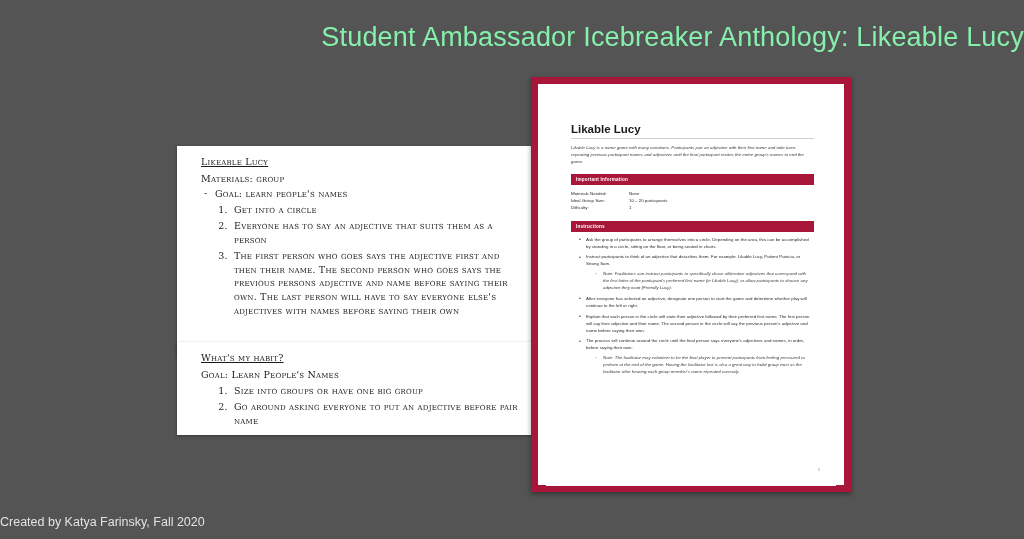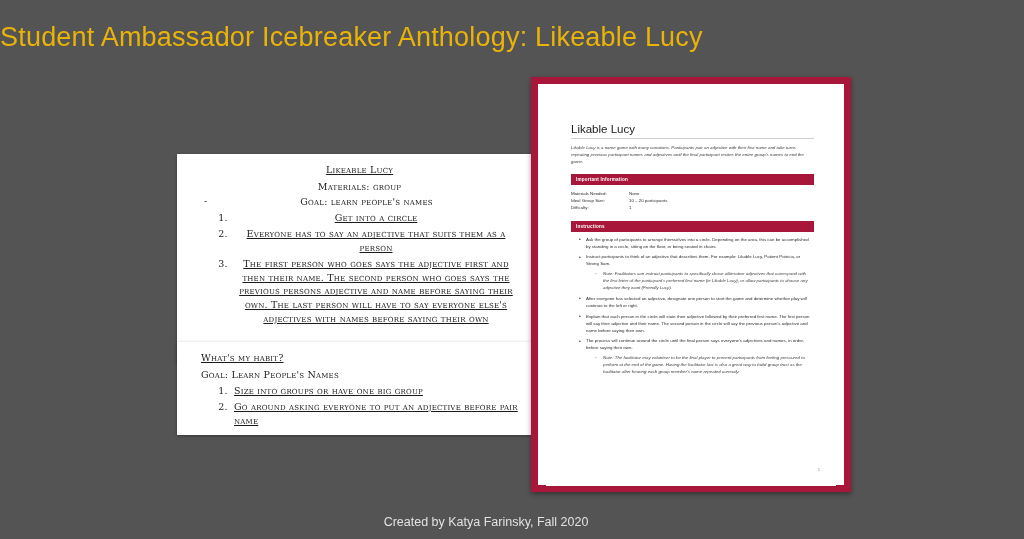--- a/index.html
+++ b/index.html
@@ -15,45 +15,45 @@
     width: 1024px;
     height: 539px;
     background: #545454;
     overflow: hidden;
   }
   .slide-title {
     position: absolute;
     left: 0;
     top: 22px;
     width: 1024px;
-    text-align: left;
-    color: #eab308;
+    text-align: right;
+    color: #86efac;
     font-size: 27px;
     font-weight: normal;
     letter-spacing: 0.2px;
     white-space: nowrap;
   }
   .slide-footer {
     position: absolute;
     left: 0;
     bottom: 10px;
     width: 972px;
-    text-align: center;
+    text-align: left;
     color: #e2e2e2;
     font-size: 12.5px;
   }
 
   
   .note-card {
     position: absolute;
     background: #ffffff;
     box-shadow: 0 1px 3px rgba(0,0,0,0.35);
     overflow: hidden;
   }
-  #note-card-1 { left: 177px; top: 154px; width: 355px; height: 210px; text-align: center; }
+  #note-card-1 { left: 177px; top: 146px; width: 355px; height: 210px; }
   #note-card-2 { left: 177px; top: 342px; width: 355px; height: 93px; }
 
   .hand {
     font-family: "DejaVu Serif", serif;
     color: #1a1a1a;
     font-variant: small-caps;
     letter-spacing: 0.2px;
     line-height: 1.35;
   }
   .note-inner { padding: 10px 14px 8px 24px; }
@@ -78,21 +78,20 @@
     top: -1px;
   }
   ol.hand-list {
     margin: 2px 0 0 30px;
     padding: 0;
     font-size: 9.5px;
   }
   ol.hand-list > li {
     margin-bottom: 2px;
     padding-left: 3px;
-    text-decoration: underline;
   }
   ol.hand-list > li .wrap {
     display: block;
     line-height: 1.45;
   }
 
   
   #doc-frame {
     position: absolute;
     left: 531px;
@@ -114,21 +113,21 @@
     overflow: hidden;
   }
   .doc-body {
     padding: 32px 22px 0 25px;
     position: relative;
     height: 100%;
     box-sizing: border-box;
   }
   .doc-h1 {
     font-size: 11.5px;
-    font-weight: normal;
+    font-weight: bold;
     color: #1a1a1a;
     margin: 0 0 3px 0;
     font-family: "Liberation Sans", sans-serif;
   }
   .doc-rule {
     height: 1px;
     background: #cfcfcf;
     margin: 0 0 6px 0;
   }
   .doc-intro {

